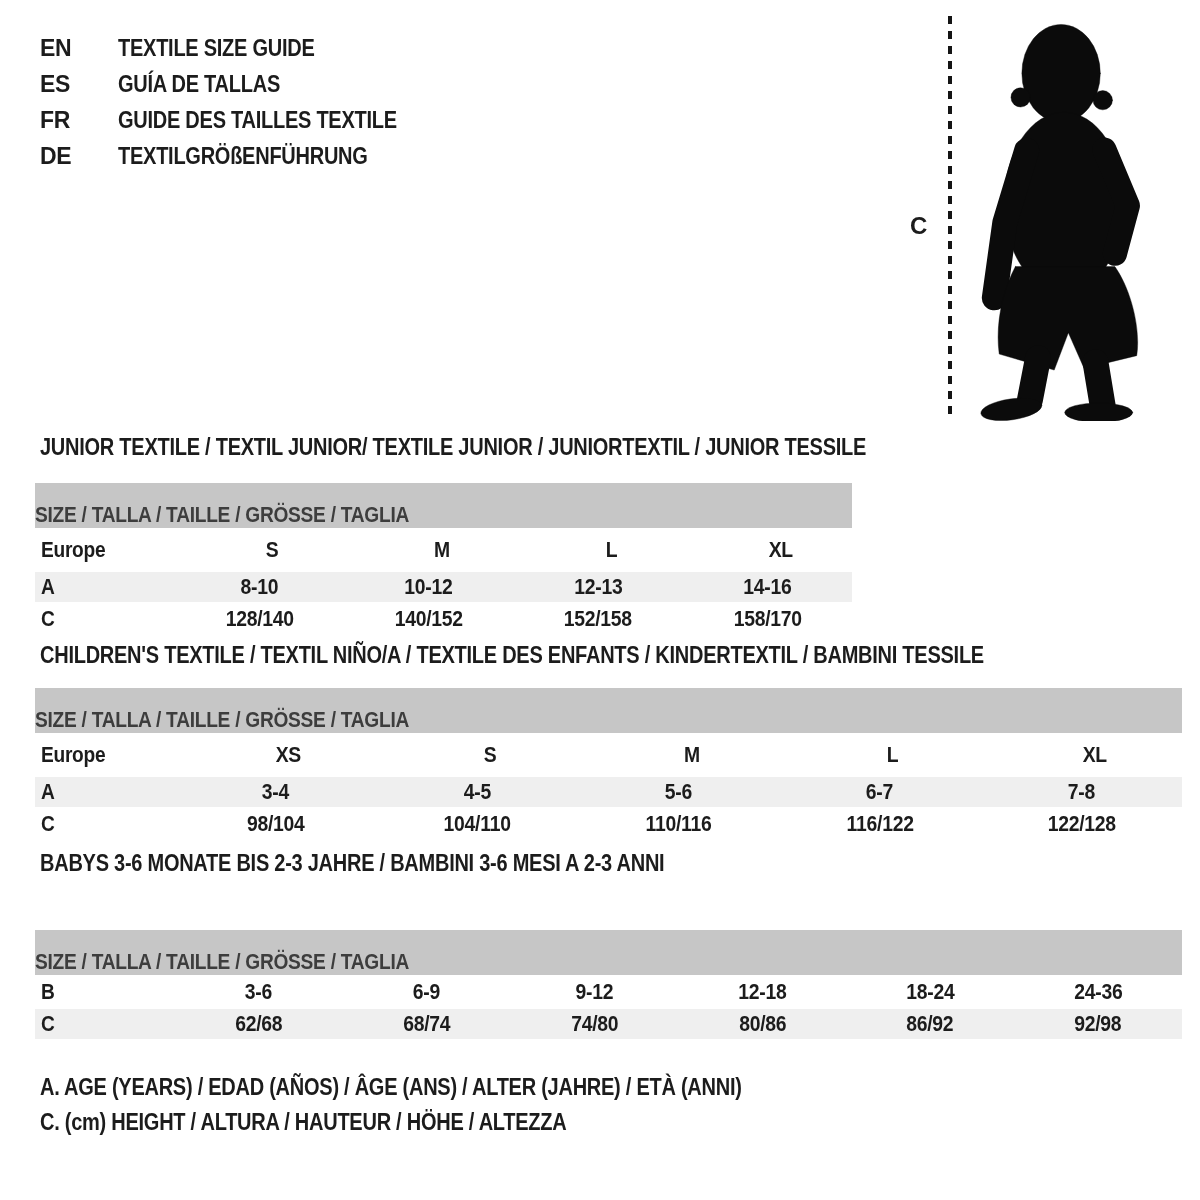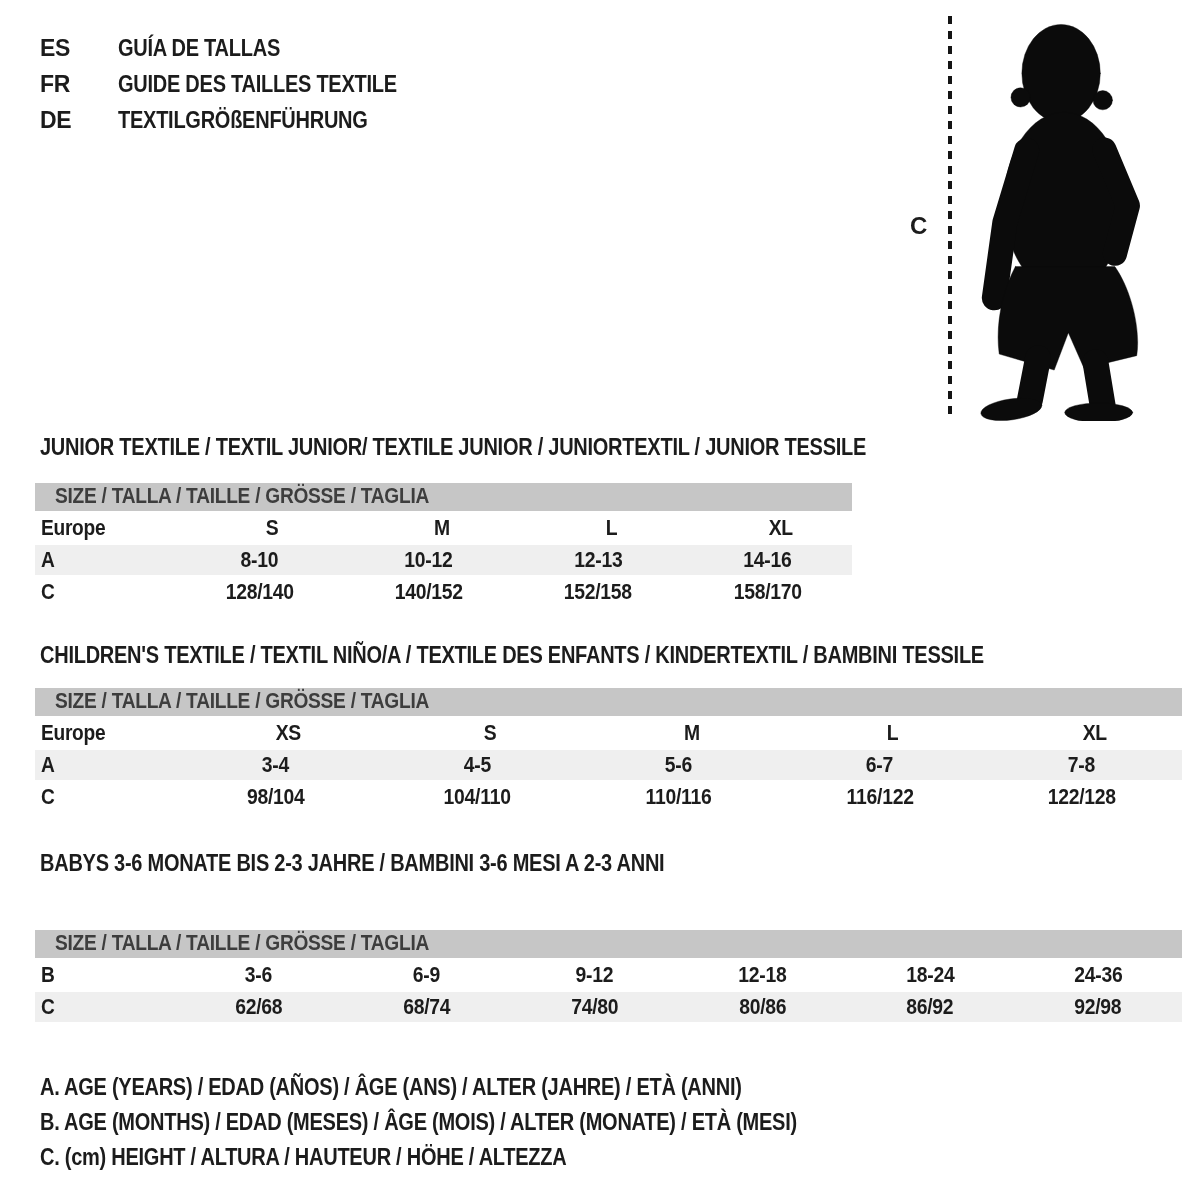--- a/index.html
+++ b/index.html
@@ -26,42 +26,46 @@
   .section-title{position:absolute;font-size:23px;font-weight:bold;letter-spacing:-0.3px;}
   #junior-title{left:40px;top:434px;text-align:center;}
   #children-title{left:40px;top:642px;}
   #babies-title{left:40px;top:847px;line-height:33px;}
 
   
   .tbl{position:absolute;font-weight:bold;font-size:22px;letter-spacing:-0.3px;}
   #junior-table{left:35px;top:483px;width:817px;}
   #children-table{left:35px;top:688px;width:1147px;}
   #babies-table{left:35px;top:930px;width:1147px;}
-  .thead{height:28px;background:var(--header-bg,#c6c6c6);display:flex;align-items:flex-start;
-    padding-left:20px;color:#3d3d3d;}
+  .thead{height:45px;background:var(--header-bg,#c6c6c6);display:flex;align-items:flex-end;
+    padding-left:0;color:#3d3d3d;}
   .trow{display:flex;align-items:center;}
   .trow.shade{background:var(--stripe-bg,#efefef);}
-  .r-europe{height:34px;gap:26px;}
+  .r-europe{height:44px;gap:26px;}
   .r-a{height:30px;}
   .r-c{height:33px;}
   .r-b{height:34px;}
   .r-c2{height:30px;}
   .lbl{width:140px;flex:0 0 140px;padding-left:6px;box-sizing:border-box;}
   .cell{flex:1;text-align:center;}
 
   
   .legend{position:absolute;left:40px;top:1070px;font-size:23px;font-weight:bold;letter-spacing:-0.3px;}
   .legend-line{height:35px;display:flex;align-items:center;}
 </style>
 </head>
 <body>
 
 <div class="canvas">
 
   <div class="langs">
+    <div class="lang-row">
+      <span class="lang-code">EN</span>
+      <span class="cond">TEXTILE SIZE GUIDE</span>
+    </div>
     <div class="lang-row">
       <span class="lang-code">ES</span>
       <span class="cond">GUÍA DE TALLAS</span>
     </div>
     <div class="lang-row">
       <span class="lang-code">FR</span>
       <span class="cond">GUIDE DES TAILLES TEXTILE</span>
     </div>
     <div class="lang-row">
       <span class="lang-code">DE</span>
@@ -175,20 +179,17 @@
       <span class="cell"><span class="condc">86/92</span></span>
       <span class="cell"><span class="condc">92/98</span></span>
     </div>
   </div>
 
   <div class="legend">
     <div class="legend-line">
       <span class="cond">A. AGE (YEARS) / EDAD (AÑOS) / ÂGE (ANS) / ALTER (JAHRE) / ETÀ (ANNI)</span>
     </div>
     <div class="legend-line">
-      <span class="cond">B. AGE (MONTHS) / EDAD (MESES) / ÂGE (MOIS) / ALTER (MONATE) / ETÀ (MESI)</span>
-    </div>
-    <div class="legend-line">
       <span class="cond">C. (cm) HEIGHT / ALTURA / HAUTEUR / HÖHE / ALTEZZA</span>
     </div>
   </div>
 
 </div>
 
 </body></html>

